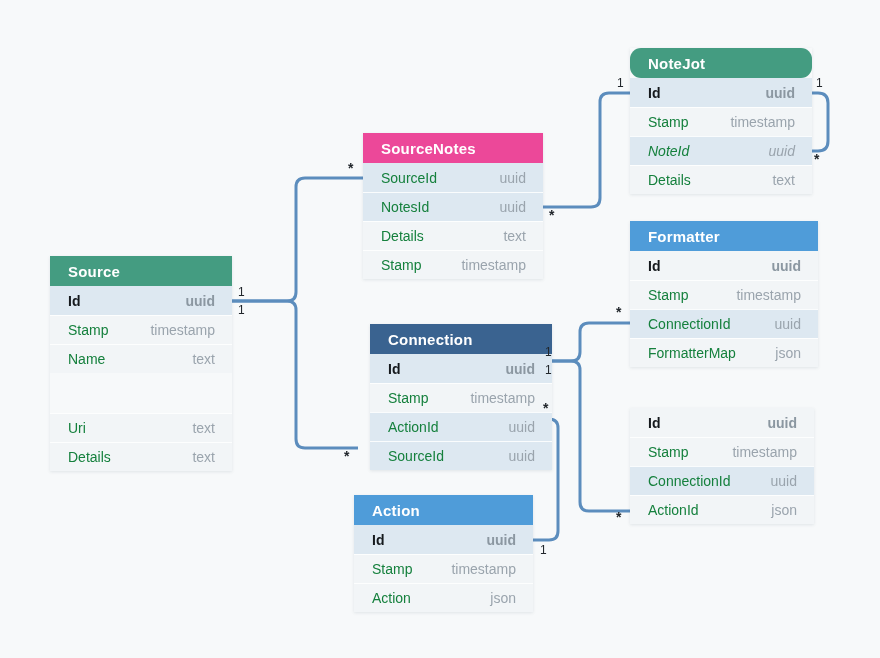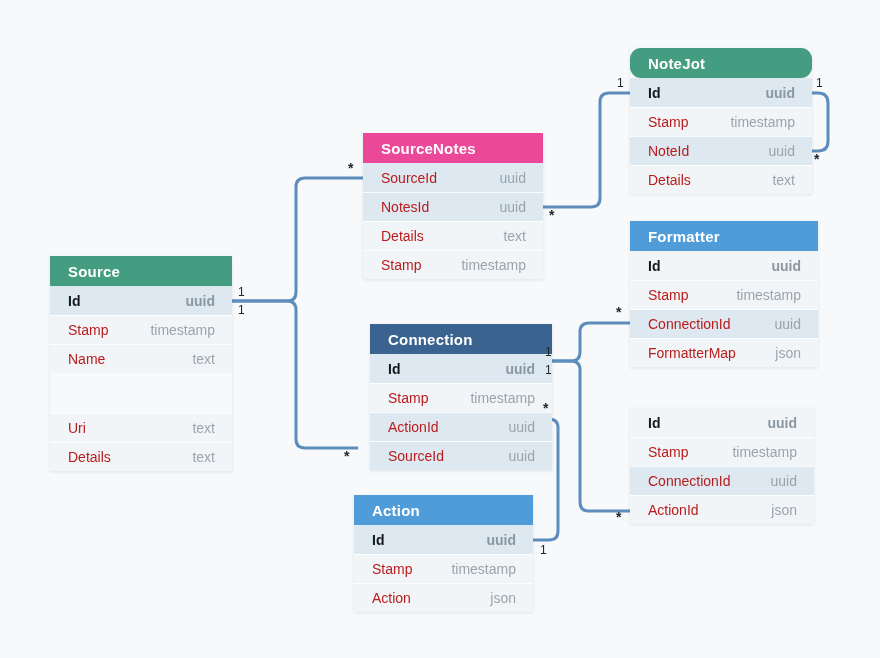--- a/index.html
+++ b/index.html
@@ -20,21 +20,21 @@
     color:#ffffff;font-size:15px;font-weight:bold;
     letter-spacing:0.2px;cursor:default;
   }
   .trow{
     height:29px;display:flex;align-items:center;justify-content:space-between;
     padding:0 17px 0 18px;box-sizing:border-box;
     background:#f2f5f7;font-size:14px;
   }
   .trow + .trow{border-top:1px solid rgba(255,255,255,0.85);}
   .trow.hl{background:#dde8f1;}
-  .fname{color:#b91c1c;}
+  .fname{color:#15803d;}
   .ftype{color:#9aa4ad;}
   .trow.key .fname{font-weight:bold;color:#15191d;}
   .trow.key .ftype{font-weight:bold;color:#8b97a1;}
   .card-label{
     position:absolute;z-index:3;font-size:12px;line-height:13px;
     color:#22272c;cursor:default;
   }
   .card-label.star{font-size:14px;line-height:13px;font-weight:bold;}
   
   #t-source      {left:50px; top:256px; width:182px;}
@@ -111,21 +111,21 @@
         <span>NoteJot</span>
       </div>
       <div class="trow hl key" style="background: rgb(221, 232, 241);">
         <span class="fname">Id</span>
         <span class="ftype">uuid</span>
       </div>
       <div class="trow" style="background: rgb(242, 245, 247);">
         <span class="fname">Stamp</span>
         <span class="ftype">timestamp</span>
       </div>
-      <div class="trow hl" style="background: rgb(221, 232, 241);">
+      <div class="trow hl" style="background: rgb(221, 232, 241); font-style: italic;">
         <span class="fname">NoteId</span>
         <span class="ftype">uuid</span>
       </div>
       <div class="trow" style="background: rgb(242, 245, 247);">
         <span class="fname">Details</span>
         <span class="ftype">text</span>
       </div>
     </div>
   <div id="t-connection" class="erd-table">
       <div class="thead" style="background: rgb(58, 99, 144); color: rgb(255, 255, 255);">

